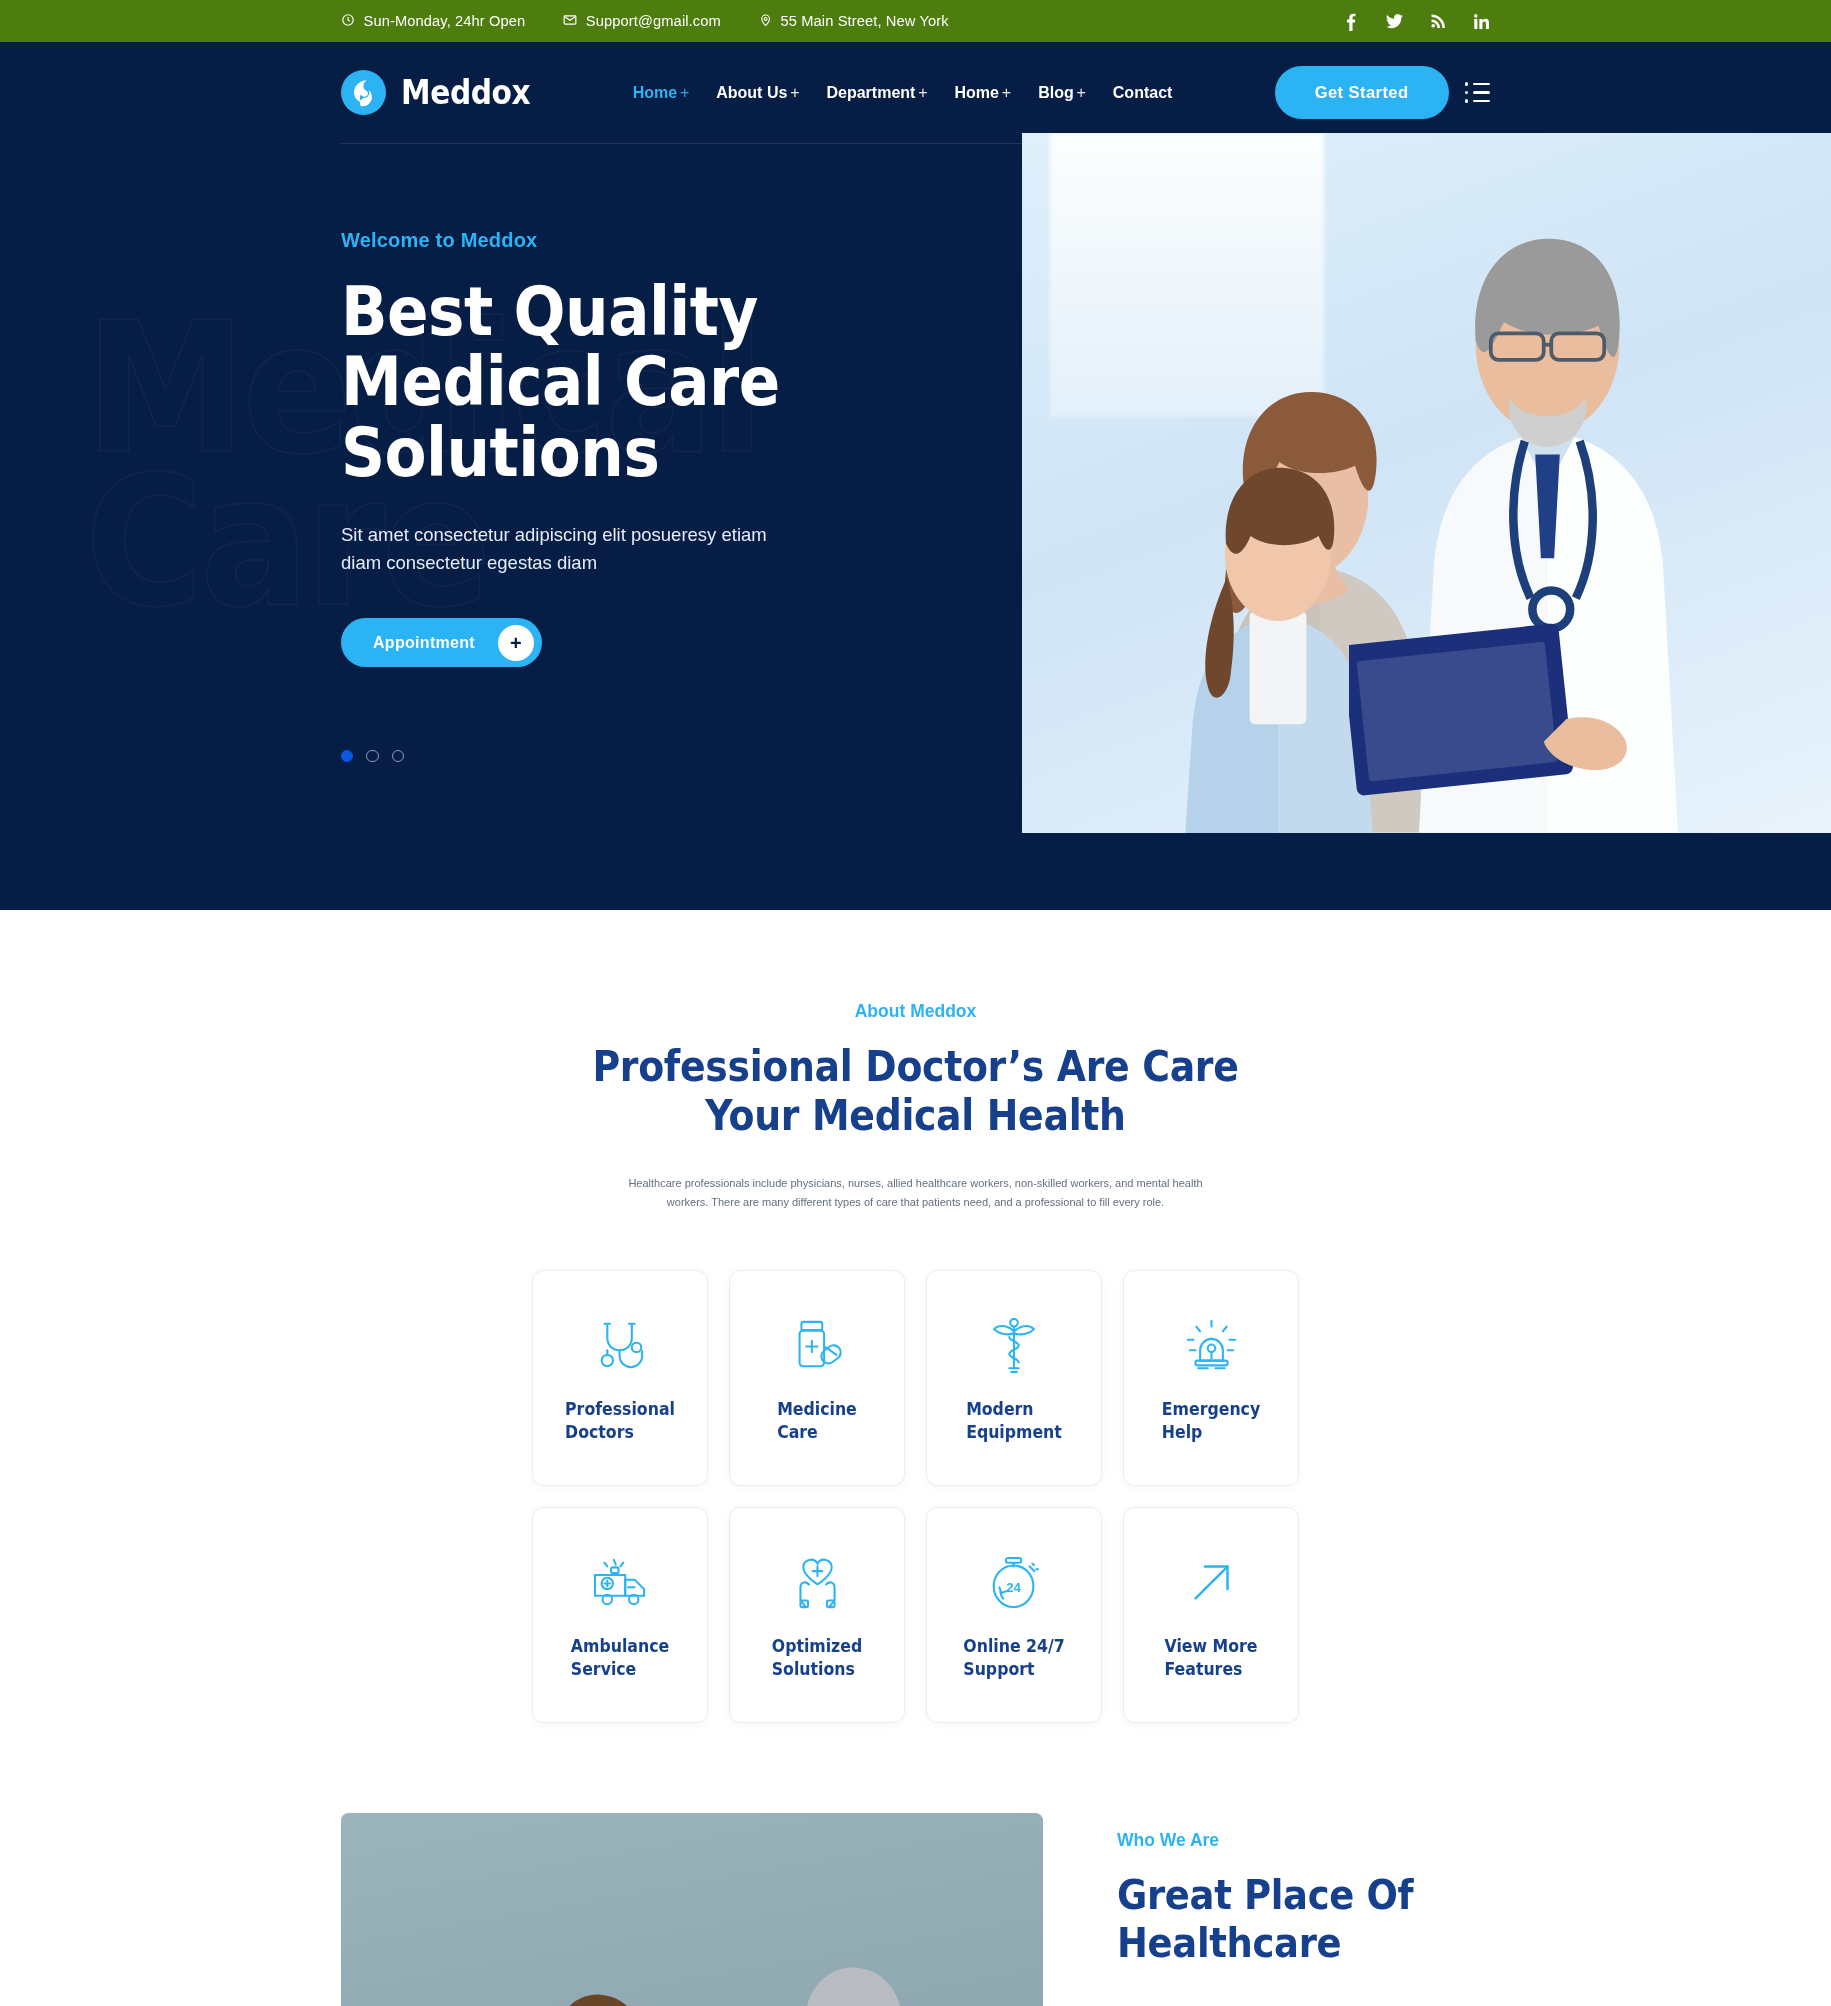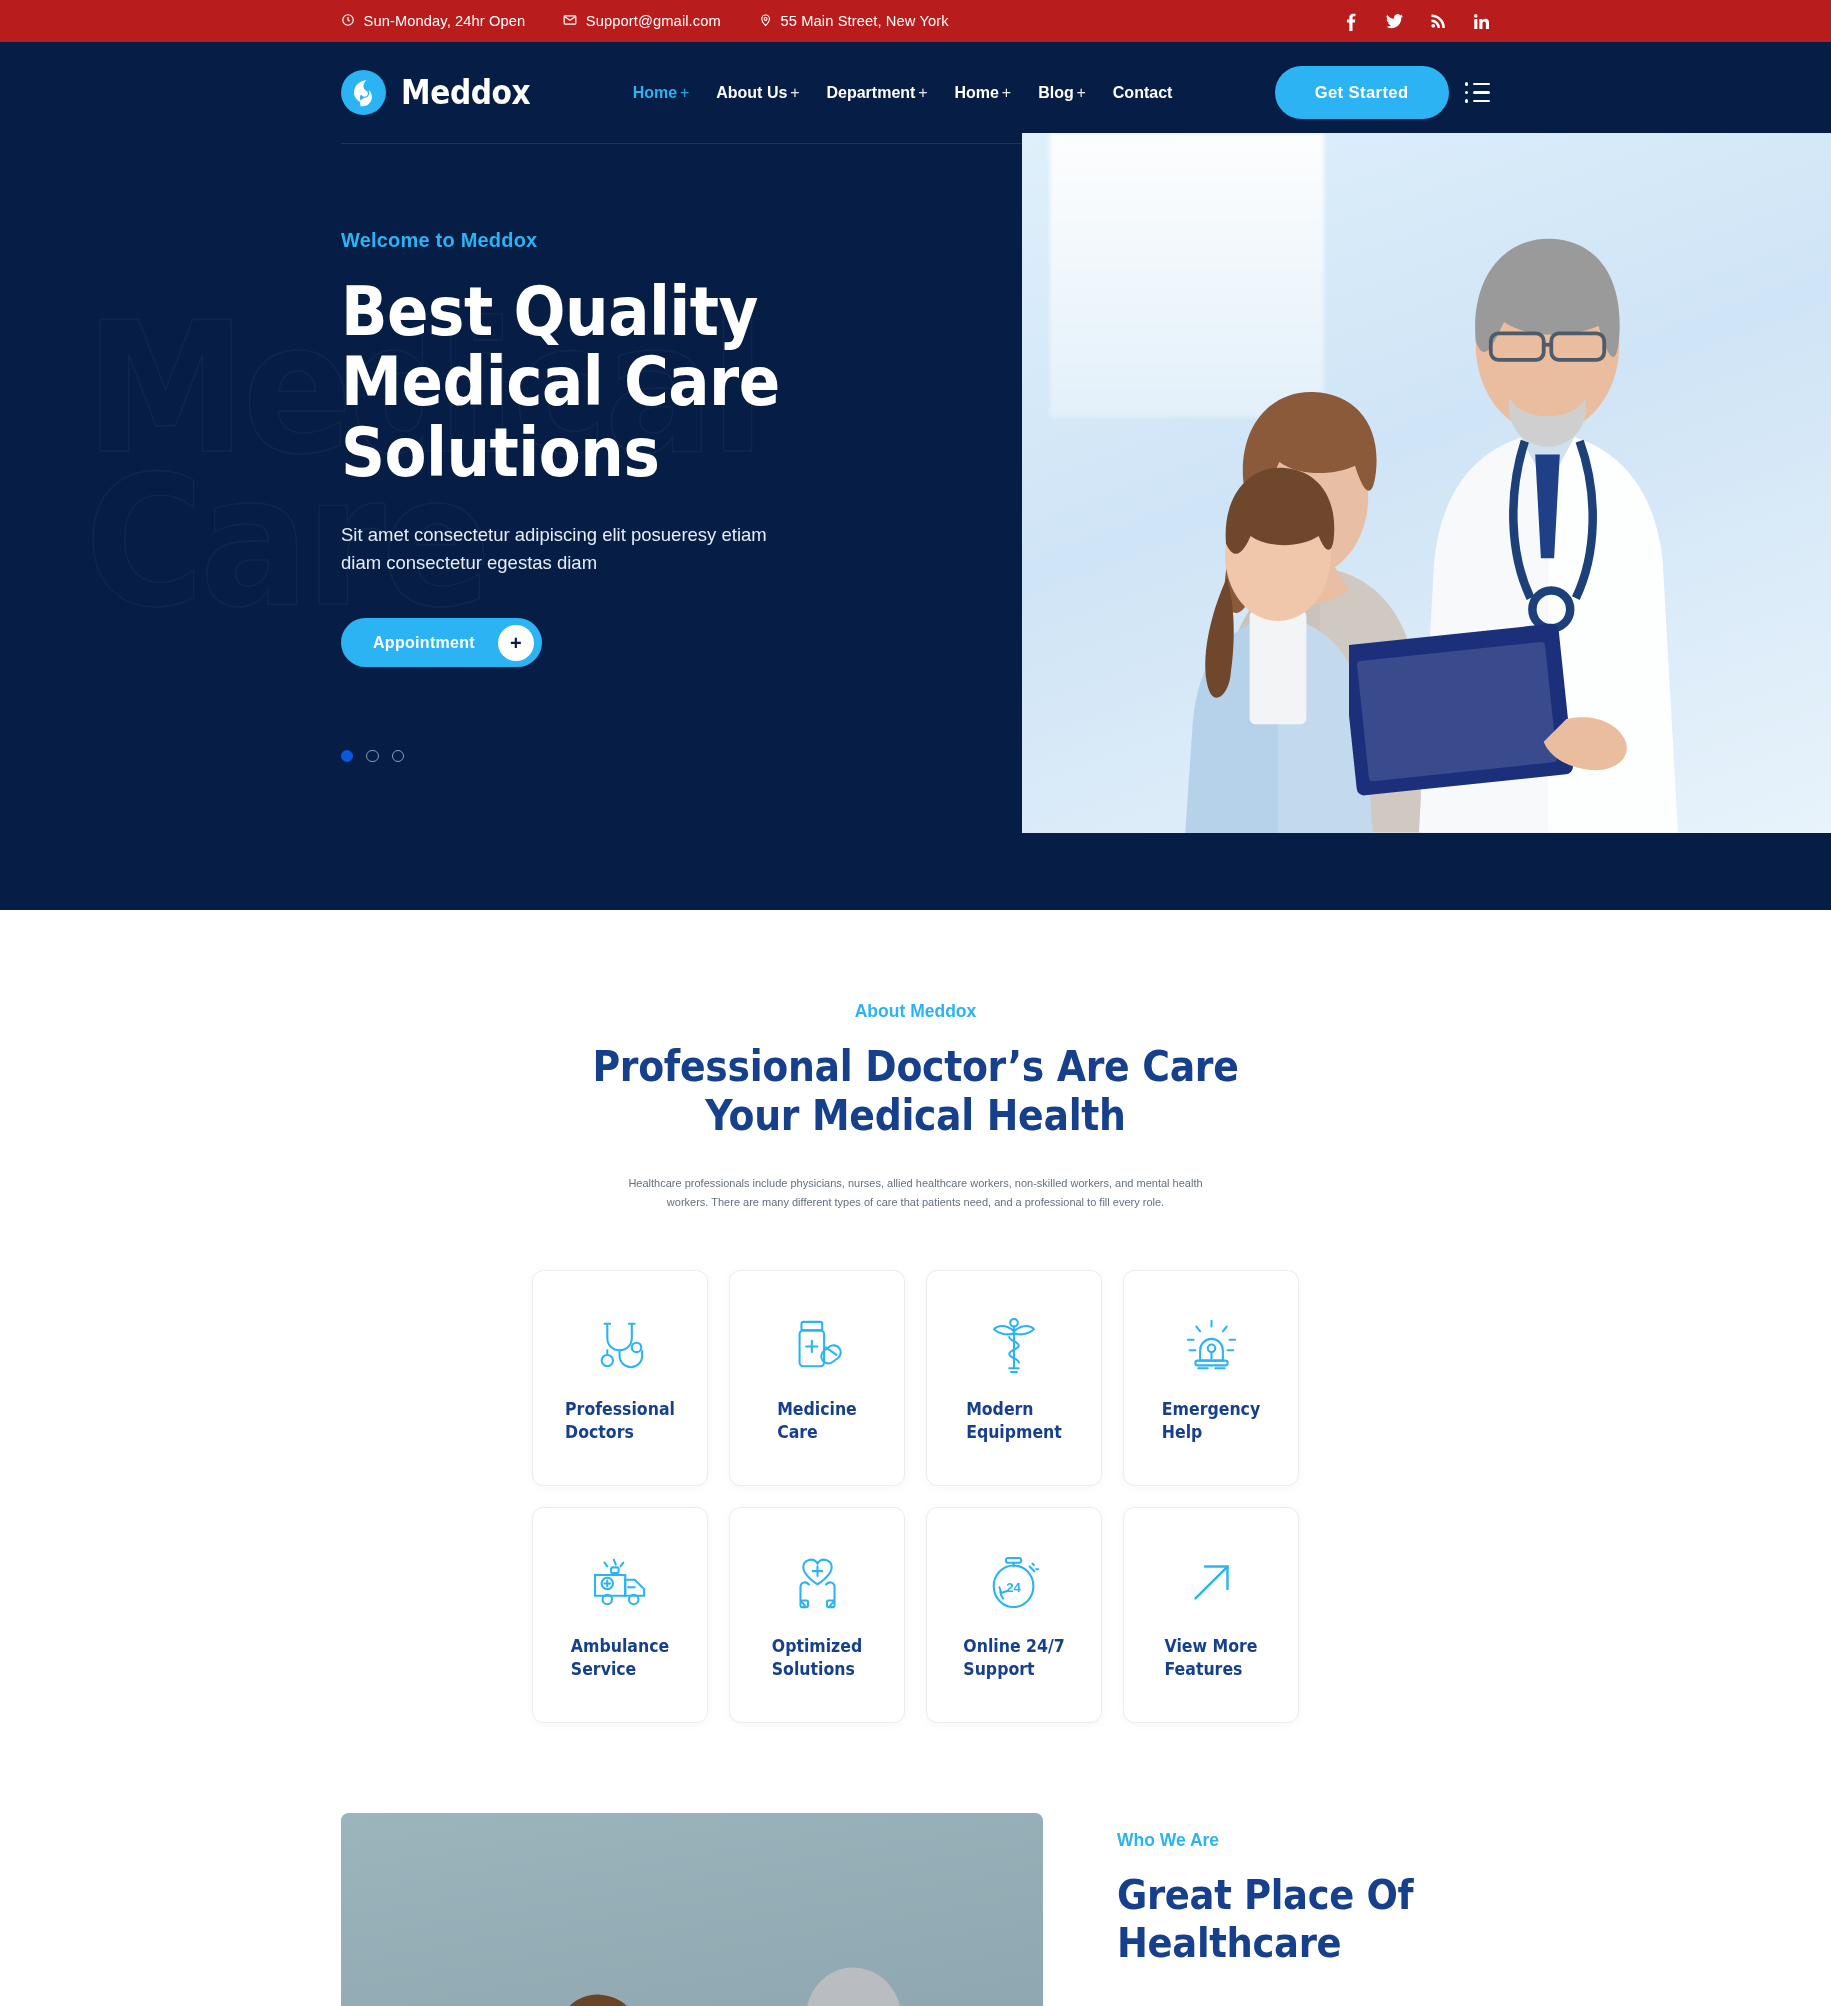--- a/index.html
+++ b/index.html
@@ -7,21 +7,21 @@
   body{
     font-family:"Liberation Sans", sans-serif;
     background:#ffffff;
     color:#1b2a4e;
     -webkit-font-smoothing:antialiased;
   }
   .page{width:1831px;position:relative;overflow:hidden;}
 
   
   .topbar{
-    background:#b91c1c;
+    background:#4d7c0f;
     height:42px;
     display:flex;
     align-items:center;
     padding:0 341px 0 341px;
     color:#fff;
   }
   .topbar-left{display:flex;align-items:center;gap:38px;}
   .tb-item{display:flex;align-items:center;gap:8.5px;font-size:14.7px;color:#ffffff;letter-spacing:0.1px;white-space:nowrap;}
   .tb-item svg{flex:none;}
   .topbar-right{margin-left:auto;display:flex;align-items:center;gap:26.5px;}

